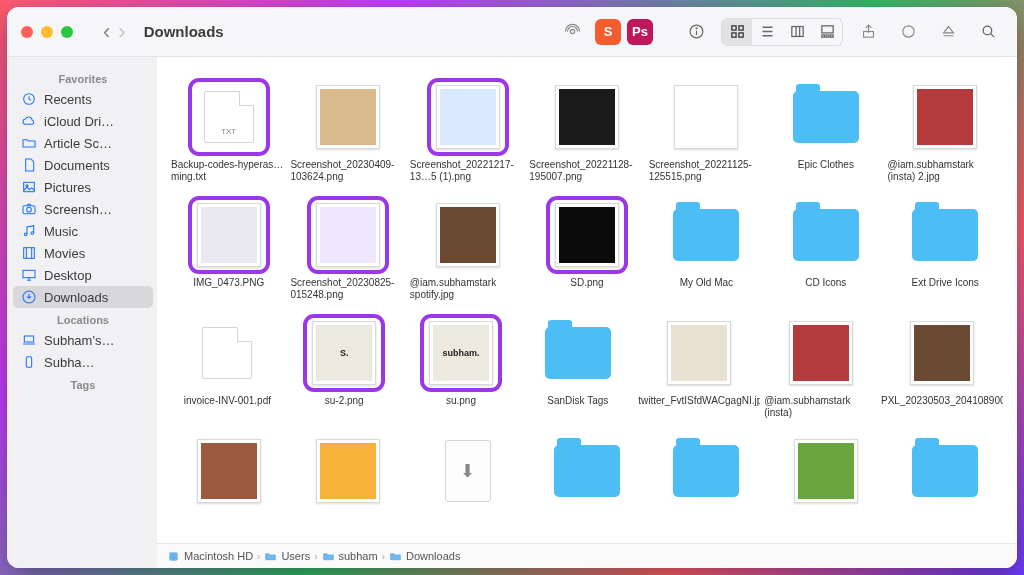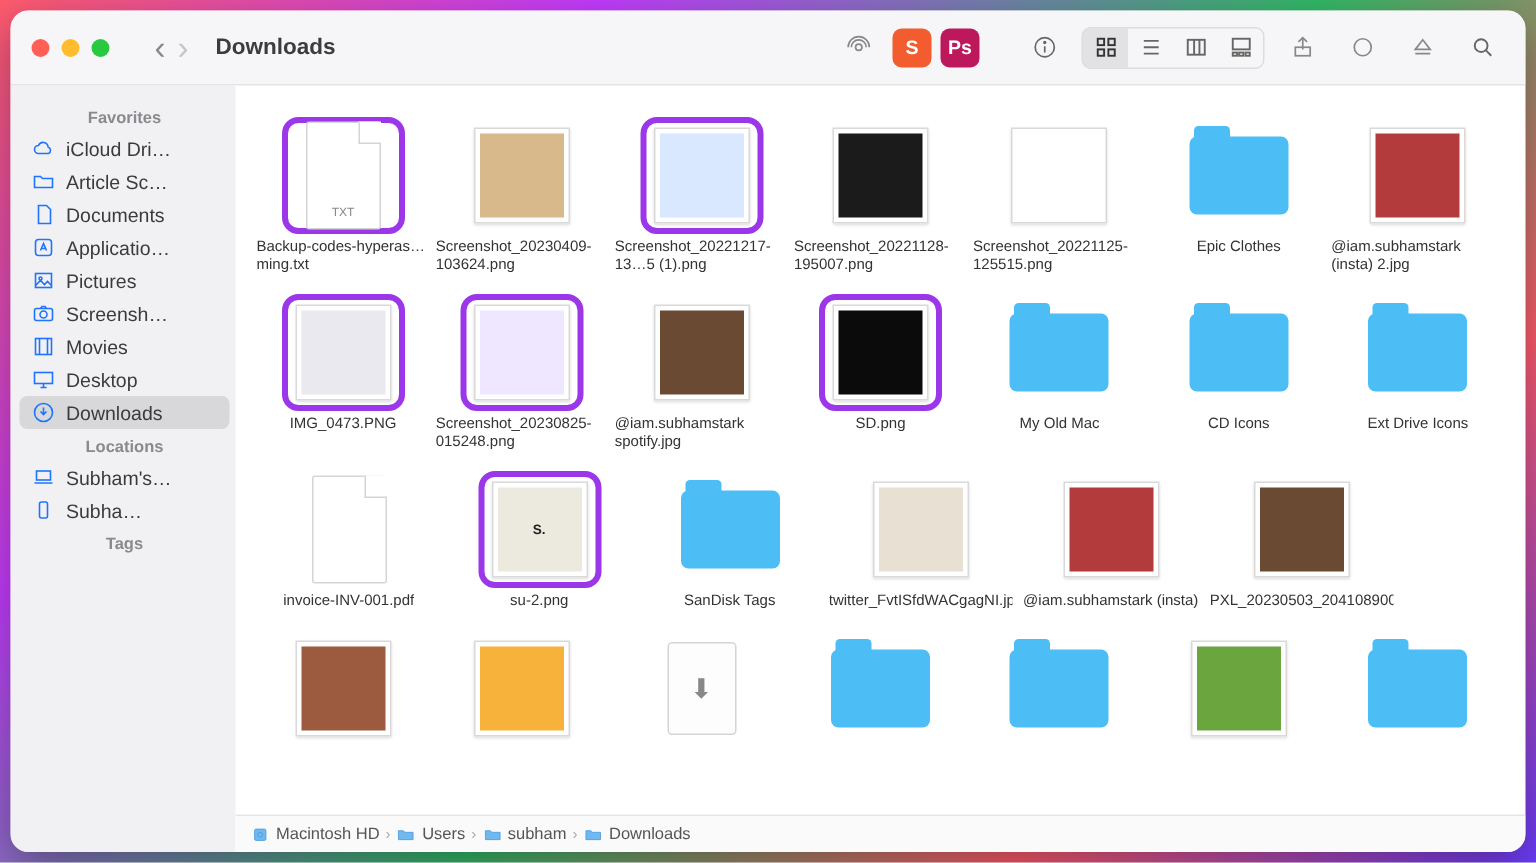--- a/index.html
+++ b/index.html
@@ -31,21 +31,21 @@
 .row { display: flex; }
 .cell { width: 127px; display: flex; flex-direction: column; align-items: center; gap: 4px; padding: 4px 2px 10px; }
 .thumb { width: 82px; height: 76px; display: flex; align-items: center; justify-content: center; position: relative; }
 .sel .thumb-inner { outline: 4px solid #9b36e9; outline-offset: 1px; border-radius: 6px; }
 .thumb-inner { width: 72px; height: 68px; display: flex; align-items: center; justify-content: center; }
 .lbl { font-size: 10px; color: #333; text-align: left; line-height: 1.2; max-width: 122px; overflow: hidden; display: -webkit-box; -webkit-line-clamp: 2; -webkit-box-orient: vertical; }
 .folder { width: 66px; height: 52px; background: #4dbdf5; border-radius: 5px; position: relative; }
 .folder::before { content: ""; position: absolute; top: -7px; left: 3px; width: 24px; height: 9px; background: #4dbdf5; border-radius: 3px 3px 0 0; }
 .img-frame { width: 64px; height: 64px; background: #fff; border: 1px solid #d9d9d9; box-shadow: 0 1px 2px rgba(0,0,0,.15); padding: 3px; display:flex; align-items:center; justify-content:center; }
 .photo { width: 100%; height: 100%; }
-.doc { width: 50px; height: 72px; background: #fff; border: 1px solid #d5d5d5; border-radius: 2px; position: relative; display:flex; align-items:flex-end; justify-content:center; font-size:8px; color:#888; padding-bottom:6px;}
+.doc { width: 50px; height: 52px; background: #fff; border: 1px solid #d5d5d5; border-radius: 2px; position: relative; display:flex; align-items:flex-end; justify-content:center; font-size:8px; color:#888; padding-bottom:6px;}
 .doc::after{content:"";position:absolute;top:-1px;right:-1px;width:14px;height:14px;background:#fff;border-left:1px solid #d5d5d5;border-bottom:1px solid #d5d5d5;}
 .zip { width:46px;height:62px;background:#fdfdfd;border:1px solid #d5d5d5;border-radius:3px;display:flex;align-items:center;justify-content:center;color:#888;font-size:18px;}
 .pathbar { height: 24px; border-top: 1px solid rgba(0,0,0,.08); display: flex; align-items: center; gap: 4px; padding: 12px 10px; font-size: 11px; color: #555; background: #fafafa; }
 .pathbar .seg { display: flex; align-items: center; gap: 4px; }
 .pathbar svg { width: 13px; height: 13px; }
 .chev { color: #aaa; font-size: 10px; }
 </style>
 </head>
 <body>
 
@@ -140,58 +140,66 @@
           </svg>
         </div>
     </div>
   </div>
 
   <div class="body">
     <div class="sidebar" id="sidebar">
         <div class="sec-hdr">Favorites</div>
         <div class="s-item">
           <svg viewBox="0 0 24 24">
+            <circle cx="12" cy="12" r="8"></circle>
+            <path d="M12 8v4l3 2"></path>
+          </svg>
+          <span>Recents</span>
+        </div>
+        <div class="s-item">
+          <svg viewBox="0 0 24 24">
             <path d="M7 17a4 4 0 0 1 0-8 5 5 0 0 1 9.6 1.5A3.5 3.5 0 0 1 17 17z"></path>
           </svg>
           <span>iCloud Dri…</span>
         </div>
         <div class="s-item">
           <svg viewBox="0 0 24 24">
             <path d="M3 7h6l2 2h10v9H3z"></path>
           </svg>
           <span>Article Sc…</span>
         </div>
         <div class="s-item">
           <svg viewBox="0 0 24 24">
             <path d="M7 3h8l4 4v14H7z"></path>
           </svg>
           <span>Documents</span>
-        </div>
-        <div class="s-item">
-          <svg viewBox="0 0 24 24">
-            <rect x="4" y="4" width="16" height="16" rx="3"></rect>
-            <path d="M9 15l3-7 3 7M10 13h4"></path>
-          </svg>
-          <span>Applicatio…</span>
         </div>
         <div class="s-item">
           <svg viewBox="0 0 24 24">
             <rect x="4" y="5" width="16" height="14"></rect>
             <circle cx="9" cy="10" r="1.5"></circle>
             <path d="M4 17l5-5 4 4 3-3 4 4"></path>
           </svg>
           <span>Pictures</span>
         </div>
         <div class="s-item">
           <svg viewBox="0 0 24 24">
             <rect x="3" y="7" width="18" height="12" rx="2"></rect>
             <circle cx="12" cy="13" r="3.5"></circle>
             <path d="M9 7l1.5-2h3L15 7"></path>
           </svg>
           <span>Screensh…</span>
+        </div>
+        <div class="s-item">
+          <svg viewBox="0 0 24 24">
+            <path d="M9 17V6l10-2v11"></path>
+            <circle cx="7" cy="17" r="2"></circle>
+            <circle cx="17" cy="15" r="2"></circle>
+          </svg>
+          <span>Music</span>
         </div>
         <div class="s-item">
           <svg viewBox="0 0 24 24">
             <rect x="4" y="4" width="16" height="16"></rect>
             <line x1="8" y1="4" x2="8" y2="20"></line>
             <line x1="16" y1="4" x2="16" y2="20"></line>
           </svg>
           <span>Movies</span>
         </div>
         <div class="s-item">
@@ -373,20 +381,30 @@
             <div class="cell sel">
               <div class="thumb">
                 <div class="thumb-inner">
                   <div class="img-frame">
                     <div class="photo" style="background:#ece9df;display:flex;align-items:center;justify-content:center;font-size:9px;font-weight:700;color:#222">S.</div>
                   </div>
                 </div>
               </div>
               <div class="lbl">su-2.png</div>
             </div>
+            <div class="cell sel">
+              <div class="thumb">
+                <div class="thumb-inner">
+                  <div class="img-frame">
+                    <div class="photo" style="background:#ece9df;display:flex;align-items:center;justify-content:center;font-size:9px;font-weight:700;color:#222">subham.</div>
+                  </div>
+                </div>
+              </div>
+              <div class="lbl">su.png</div>
+            </div>
             <div class="cell">
               <div class="thumb">
                 <div class="thumb-inner">
                   <div class="folder"></div>
                 </div>
               </div>
               <div class="lbl">SanDisk Tags</div>
             </div>
             <div class="cell">
               <div class="thumb">

